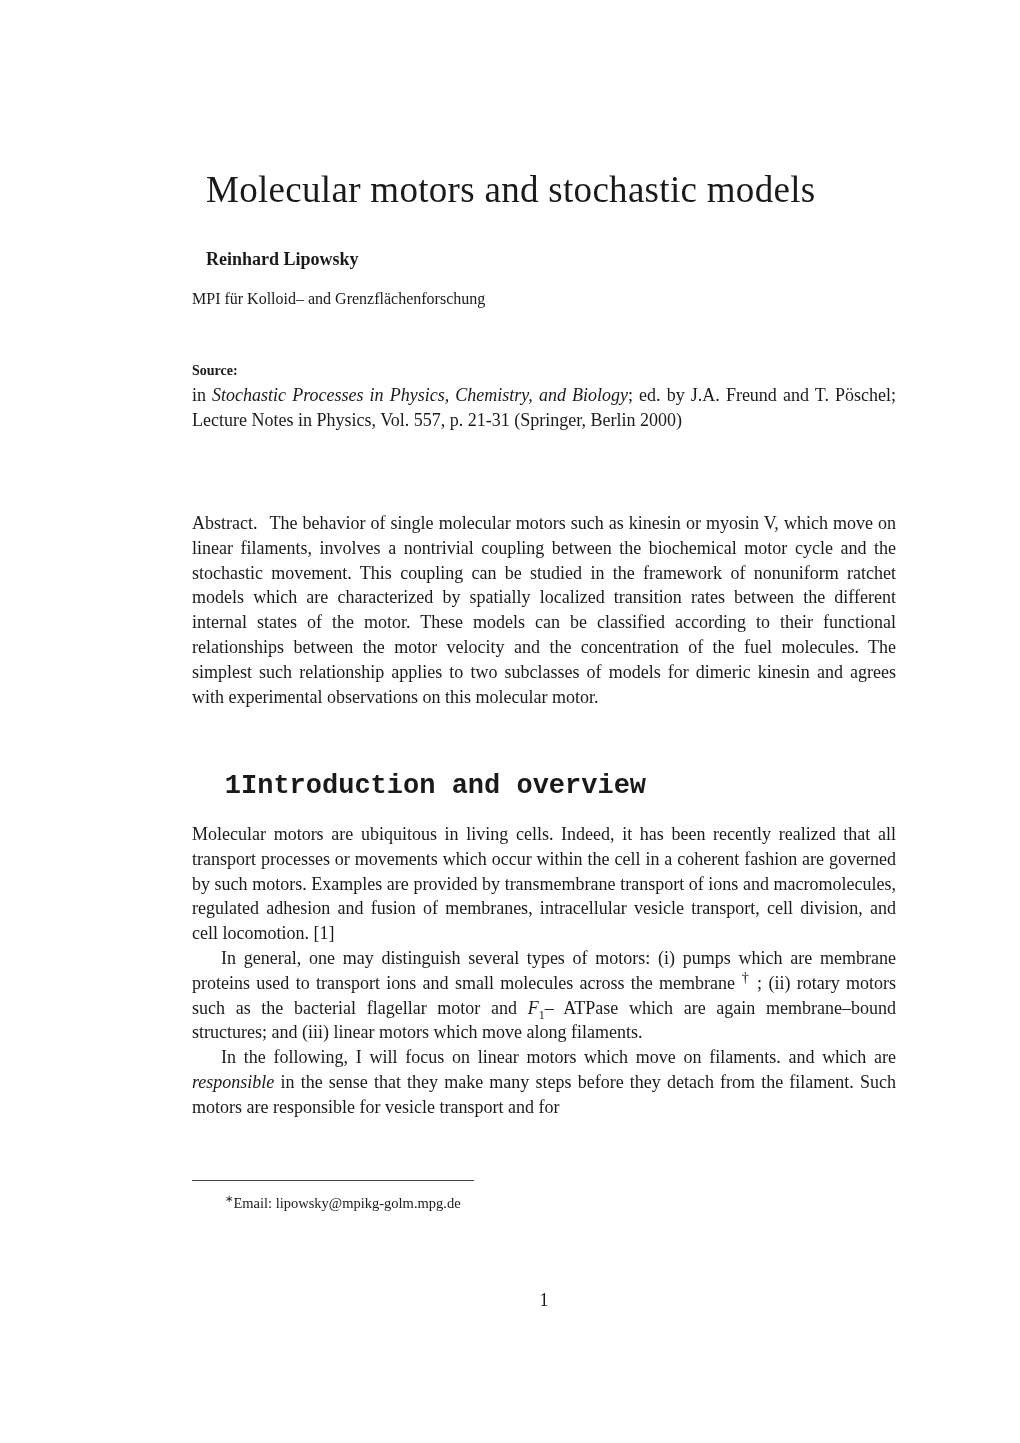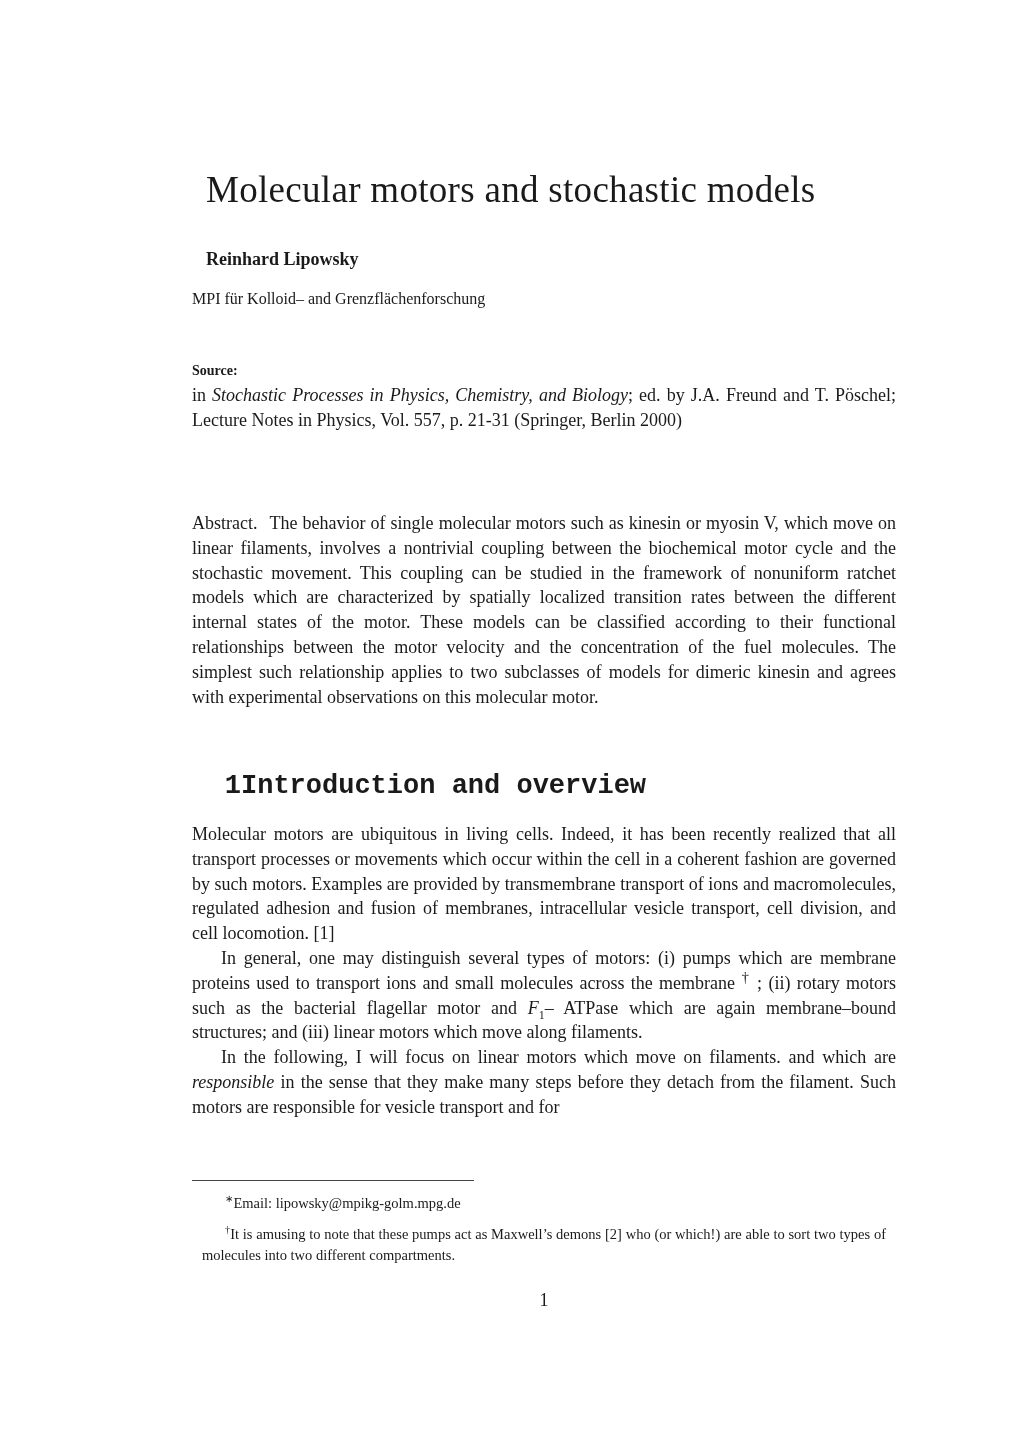--- a/index.html
+++ b/index.html
@@ -85,18 +85,17 @@
   <div class="intro">
     <p class="para">Molecular motors are ubiquitous in living cells. Indeed, it has been recently realized that all transport processes or movements which occur within the cell in a coherent fashion are governed by such motors. Examples are provided by transmembrane transport of ions and macromolecules, regulated adhesion and fusion of membranes, intracellular vesicle transport, cell division, and cell locomotion. [1]</p>
     <p class="para indent"><span>In general, one may distinguish several types of motors: (i) pumps which are membrane proteins used to transport ions and small molecules across the membrane </span><sup>†</sup><span> ; (ii) rotary motors such as the bacterial flagellar motor and </span><span class="math"><span>F</span><sub>1</sub></span><span>– ATPase which are again membrane–bound structures; and (iii) linear motors which move along filaments.</span></p>
     <p class="para indent"><span>In the following, I will focus on linear motors which move on filaments. and which are </span><em>responsible</em><span> in the sense that they make many steps before they detach from the filament. Such motors are responsible for vesicle transport and for</span></p>
   </div>
 
   <div class="footnote-rule"></div>
 
   <div class="footnotes">
     <p><sup>∗</sup><span>Email: lipowsky@mpikg-golm.mpg.de</span></p>
-    <p><sup>†</sup><span>It is amusing to note that these pumps act as Maxwell’s demons [2] who (or which!) are able to sort two types of molecules into two different compartments.</span></p>
   </div>
 
   <div class="page-number">1</div>
 
 </div>
 
 </body></html>

